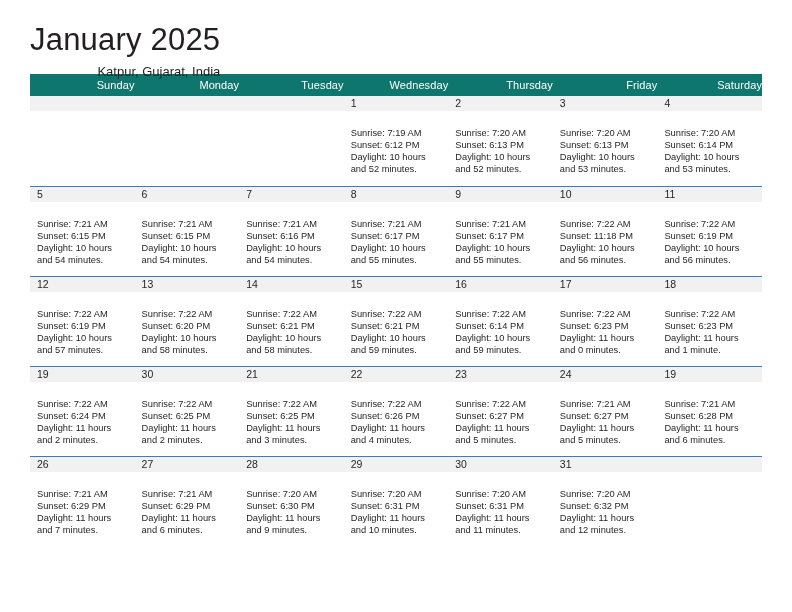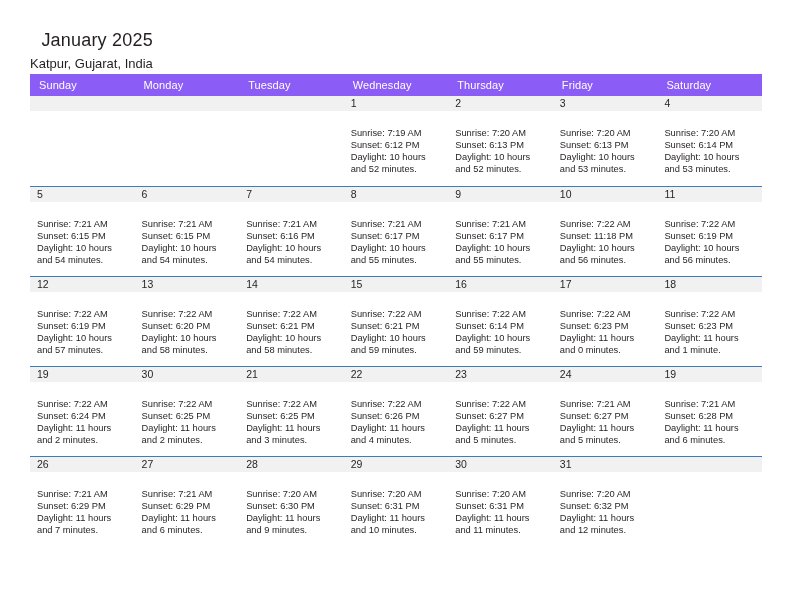--- a/index.html
+++ b/index.html
@@ -62,49 +62,49 @@
     width: 0;
     height: 0;
     border-left: 28px solid #1f7cc0;
     border-bottom: 17px solid transparent;
   }
   .title-block {
     text-align: right;
     flex: 0 0 auto;
   }
   .month-title {
-    font-size: 18px;
+    font-size: 31px;
     line-height: 28px;
     color: #231f20;
     font-weight: normal;
     margin: 0;
     letter-spacing: 0.2px;
   }
   .location {
     font-size: 13px;
     line-height: 18px;
     color: #231f20;
-    margin-top: 1px;
+    margin-top: 9px;
   }
 
   
   .calendar {
     width: 732px;
     border-collapse: collapse;
     table-layout: fixed;
   }
   .calendar col { width: 104.57px; }
 
   .dow {
-    background: #8b5cf6;
+    background: #0f766e;
     color: #ffffff;
     font-size: 11px;
-    text-align: left;
+    text-align: right;
     font-weight: normal;
-    padding: 5px 0 5px 9px;
+    padding: 5px 0 5px 16px;
     height: 19px;
     box-sizing: border-box;
     letter-spacing: 0.1px;
   }
 
   .week-row > td {
     vertical-align: top;
     padding: 0;
     border-top: 1px solid #3a7cbe;
     height: 90px;

